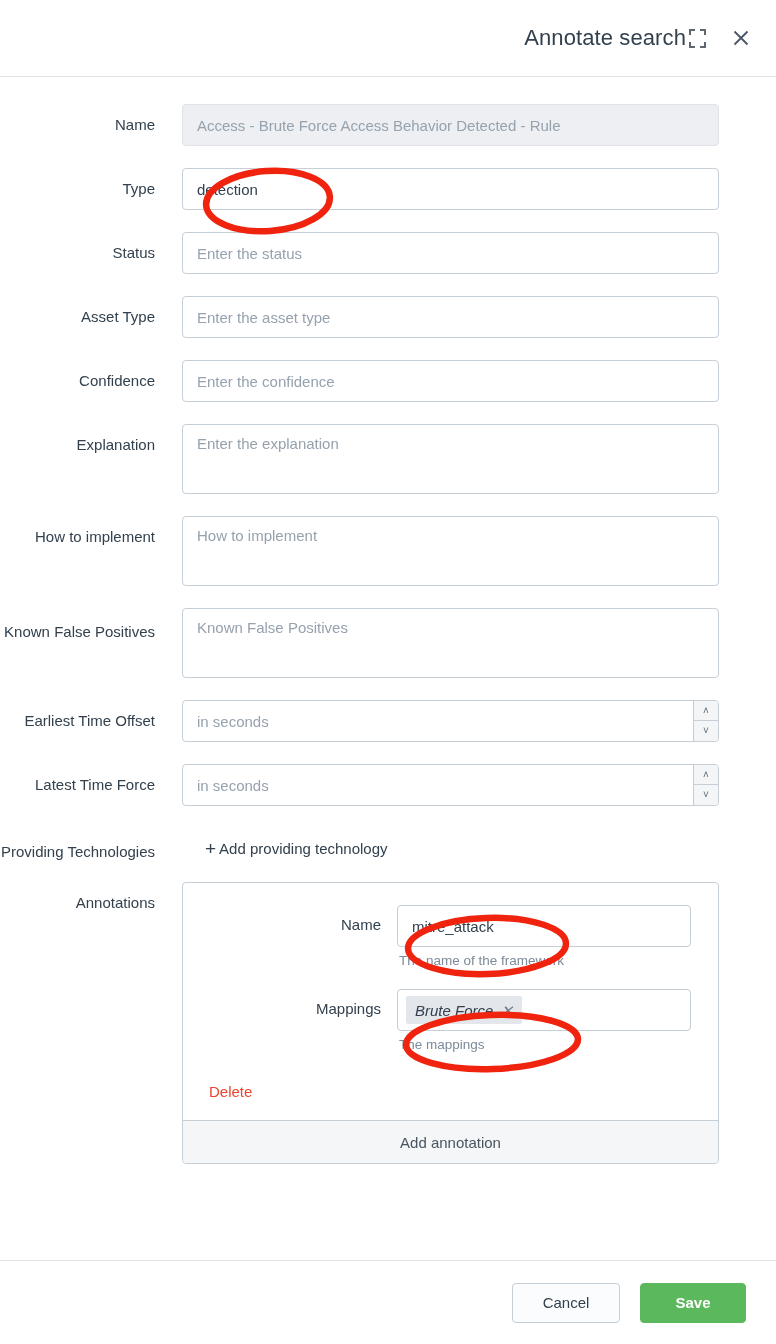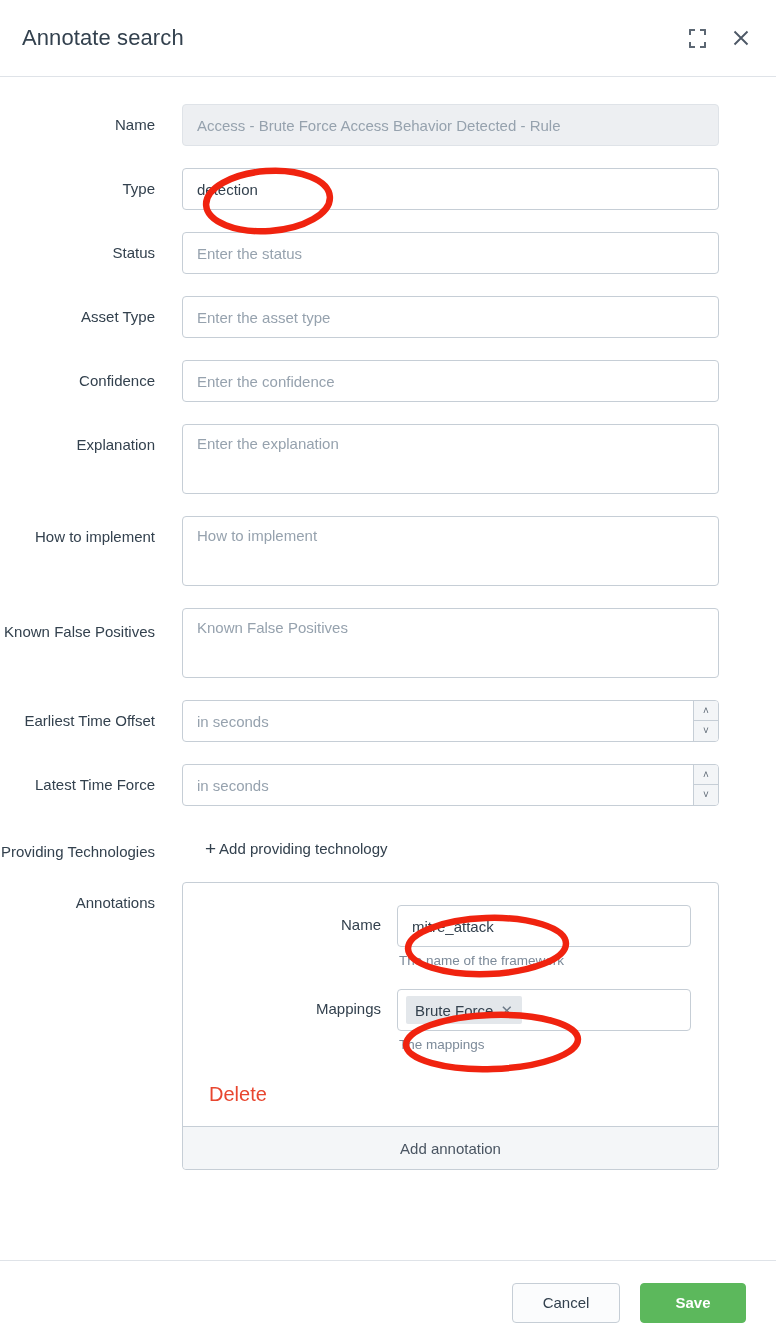--- a/index.html
+++ b/index.html
@@ -37,20 +37,21 @@
     align-items: center;
     padding: 0 24px 0 22px;
   }
   .modal-title {
     font-size: 22px;
     font-weight: 400;
     color: #33414e;
     letter-spacing: 0.1px;
     flex: 1 1 auto;
     line-height: 1;
+    text-align: right;
   }
   .header-actions {
     display: flex;
     align-items: center;
     gap: 22px;
   }
   .icon-btn {
     width: 22px;
     height: 22px;
     display: inline-flex;
@@ -246,30 +247,31 @@
     display: inline-flex;
     align-items: center;
     gap: 7px;
     background: #e3e7eb;
     color: #33414e;
     font-size: 15px;
     height: 28px;
     padding: 0 9px;
     border-radius: 2px;
     cursor: default;
+    font-style: italic;
   }
   .chip-x {
     font-size: 15px;
     color: #6d7a88;
     cursor: pointer;
     line-height: 1;
   }
   .delete-link {
     color: #e8462f;
-    font-size: 20px;
+    font-size: 15px;
     cursor: pointer;
     display: inline-block;
     margin: 10px 0 10px 12px;
     background: none;
     border: none;
     font-family: "Liberation Sans", sans-serif;
     padding: 0;
   }
   .add-annotation-btn {
     display: block;

